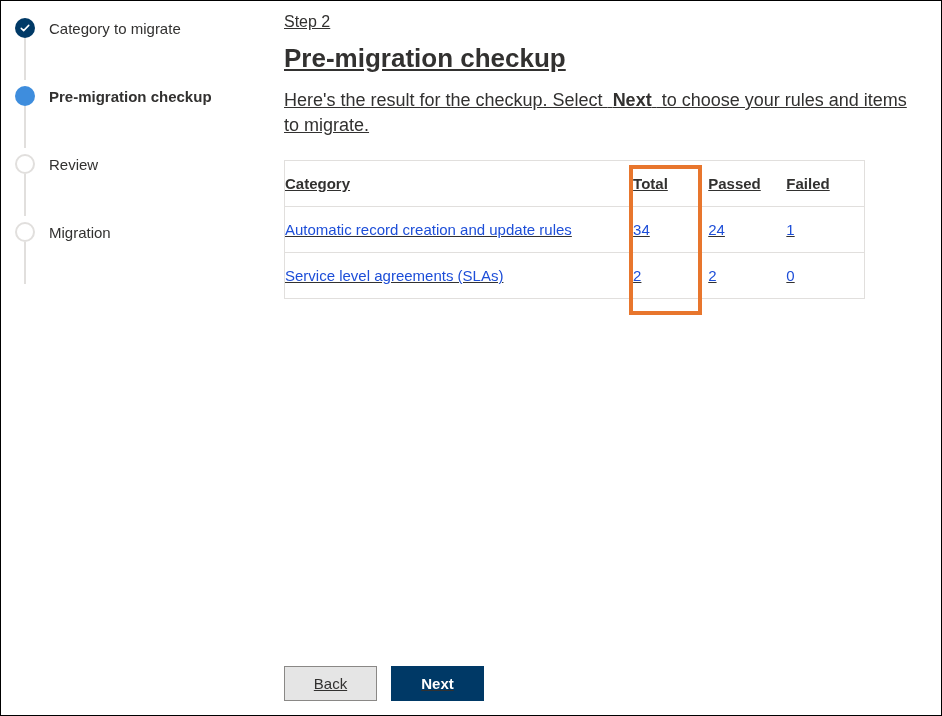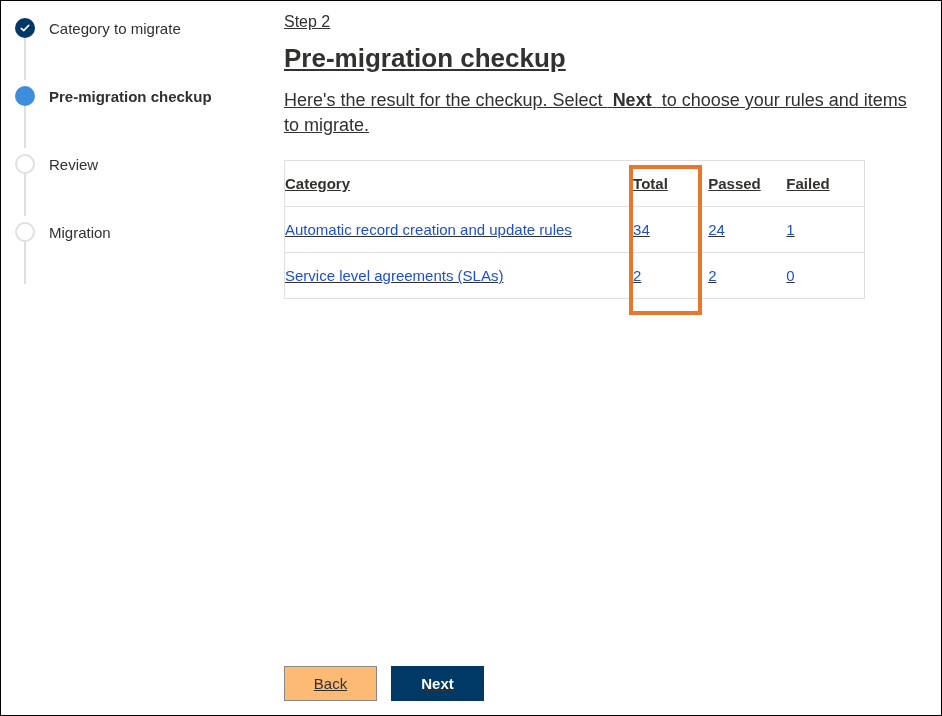--- a/index.html
+++ b/index.html
@@ -107,21 +107,21 @@
   }
   .btn {
     font-size: 15px;
     padding: 8px 0;
     width: 93px;
     text-align: center;
     cursor: pointer;
     font-family: inherit;
   }
   .btn-secondary {
-    background: #fdba74;
+    background: #e5e5e5;
     border: 1px solid #8a8886;
     color: #323130;
   }
   .btn-primary {
     background: #003966;
     border: 1px solid #003966;
     color: #fff;
     font-weight: 600;
   }
 </style>

